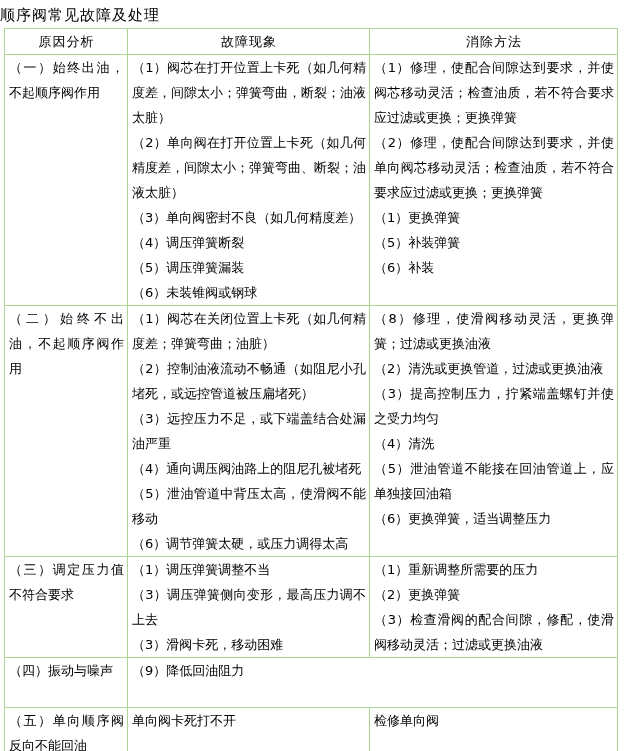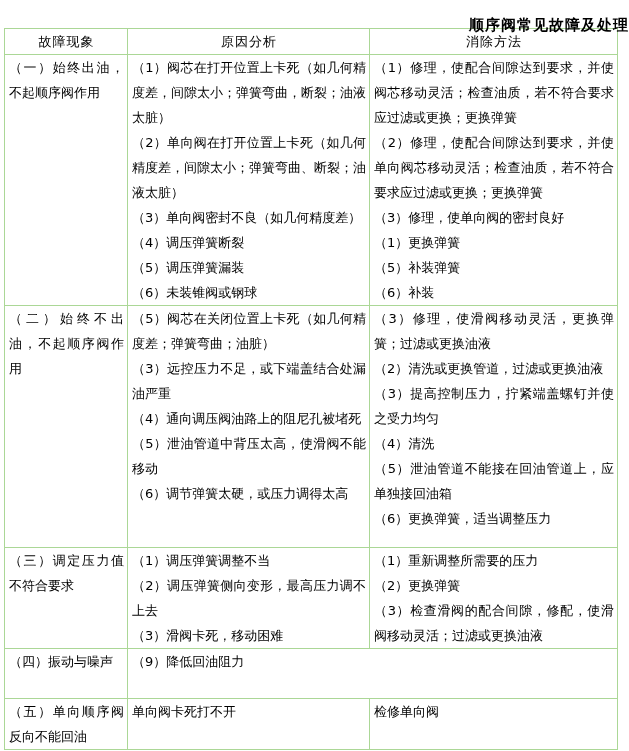--- a/index.html
+++ b/index.html
@@ -9,24 +9,24 @@
   }
   *{box-sizing:border-box;margin:0;padding:0;}
   html,body{
     width:629px;
     background:var(--bg);
     color:var(--text);
     font-family:"DejaVu Sans","Liberation Sans",sans-serif;
   }
   body{height:751px;overflow:hidden;}
   .page-title{
-    text-align:right;
+    text-align:left;
     font-size:15px;
-    font-weight:700;
-    padding-top:16px;
+    font-weight:400;
+    padding-top:6px;
     height:28px;
     letter-spacing:1px;
   }
   .fault-table{
     margin-left:4px;
     width:614px;
     border:1px solid var(--border);
     background:var(--bg);
   }
   .t-row{
@@ -58,75 +58,75 @@
   .r5{min-height:42px;}
 </style>
 </head>
 <body>
 
 <div class="page-title">顺序阀常见故障及处理</div>
 
 <div class="fault-table">
 
   <div class="t-row header-row">
+    <div class="t-cell">原因分析</div>
     <div class="t-cell">故障现象</div>
-    <div class="t-cell">原因分析</div>
     <div class="t-cell">消除方法</div>
   </div>
 
   <div class="t-row r1">
     <div class="t-cell">
       <div class="item">（一）始终出油，不起顺序阀作用</div>
     </div>
     <div class="t-cell">
       <div class="item">（1）阀芯在打开位置上卡死（如几何精度差，间隙太小；弹簧弯曲，断裂；油液太脏）</div>
       <div class="item">（2）单向阀在打开位置上卡死（如几何精度差，间隙太小；弹簧弯曲、断裂；油液太脏）</div>
       <div class="item">（3）单向阀密封不良（如几何精度差）</div>
       <div class="item">（4）调压弹簧断裂</div>
       <div class="item">（5）调压弹簧漏装</div>
       <div class="item">（6）未装锥阀或钢球</div>
     </div>
     <div class="t-cell">
       <div class="item">（1）修理，使配合间隙达到要求，并使阀芯移动灵活；检查油质，若不符合要求应过滤或更换；更换弹簧</div>
       <div class="item">（2）修理，使配合间隙达到要求，并使单向阀芯移动灵活；检查油质，若不符合要求应过滤或更换；更换弹簧</div>
-      <div class="item">（3）修理，使单向阀的密封良好</div>
       <div class="item">（1）更换弹簧</div>
       <div class="item">（5）补装弹簧</div>
       <div class="item">（6）补装</div>
     </div>
   </div>
 
   <div class="t-row r2">
     <div class="t-cell">
       <div class="item">（二）始终不出油，不起顺序阀作用</div>
     </div>
     <div class="t-cell">
-      <div class="item">（5）阀芯在关闭位置上卡死（如几何精度差；弹簧弯曲；油脏）</div>
+      <div class="item">（1）阀芯在关闭位置上卡死（如几何精度差；弹簧弯曲；油脏）</div>
+      <div class="item">（2）控制油液流动不畅通（如阻尼小孔堵死，或远控管道被压扁堵死）</div>
       <div class="item">（3）远控压力不足，或下端盖结合处漏油严重</div>
       <div class="item">（4）通向调压阀油路上的阻尼孔被堵死</div>
       <div class="item">（5）泄油管道中背压太高，使滑阀不能移动</div>
       <div class="item">（6）调节弹簧太硬，或压力调得太高</div>
     </div>
     <div class="t-cell">
-      <div class="item">（3）修理，使滑阀移动灵活，更换弹簧；过滤或更换油液</div>
+      <div class="item">（8）修理，使滑阀移动灵活，更换弹簧；过滤或更换油液</div>
       <div class="item">（2）清洗或更换管道，过滤或更换油液</div>
       <div class="item">（3）提高控制压力，拧紧端盖螺钉并使之受力均匀</div>
       <div class="item">（4）清洗</div>
       <div class="item">（5）泄油管道不能接在回油管道上，应单独接回油箱</div>
       <div class="item">（6）更换弹簧，适当调整压力</div>
     </div>
   </div>
 
   <div class="t-row r3">
     <div class="t-cell">
       <div class="item">（三）调定压力值不符合要求</div>
     </div>
     <div class="t-cell">
       <div class="item">（1）调压弹簧调整不当</div>
-      <div class="item">（2）调压弹簧侧向变形，最高压力调不上去</div>
+      <div class="item">（3）调压弹簧侧向变形，最高压力调不上去</div>
       <div class="item">（3）滑阀卡死，移动困难</div>
     </div>
     <div class="t-cell">
       <div class="item">（1）重新调整所需要的压力</div>
       <div class="item">（2）更换弹簧</div>
       <div class="item">（3）检查滑阀的配合间隙，修配，使滑阀移动灵活；过滤或更换油液</div>
     </div>
   </div>
 
   <div class="t-row r4">

